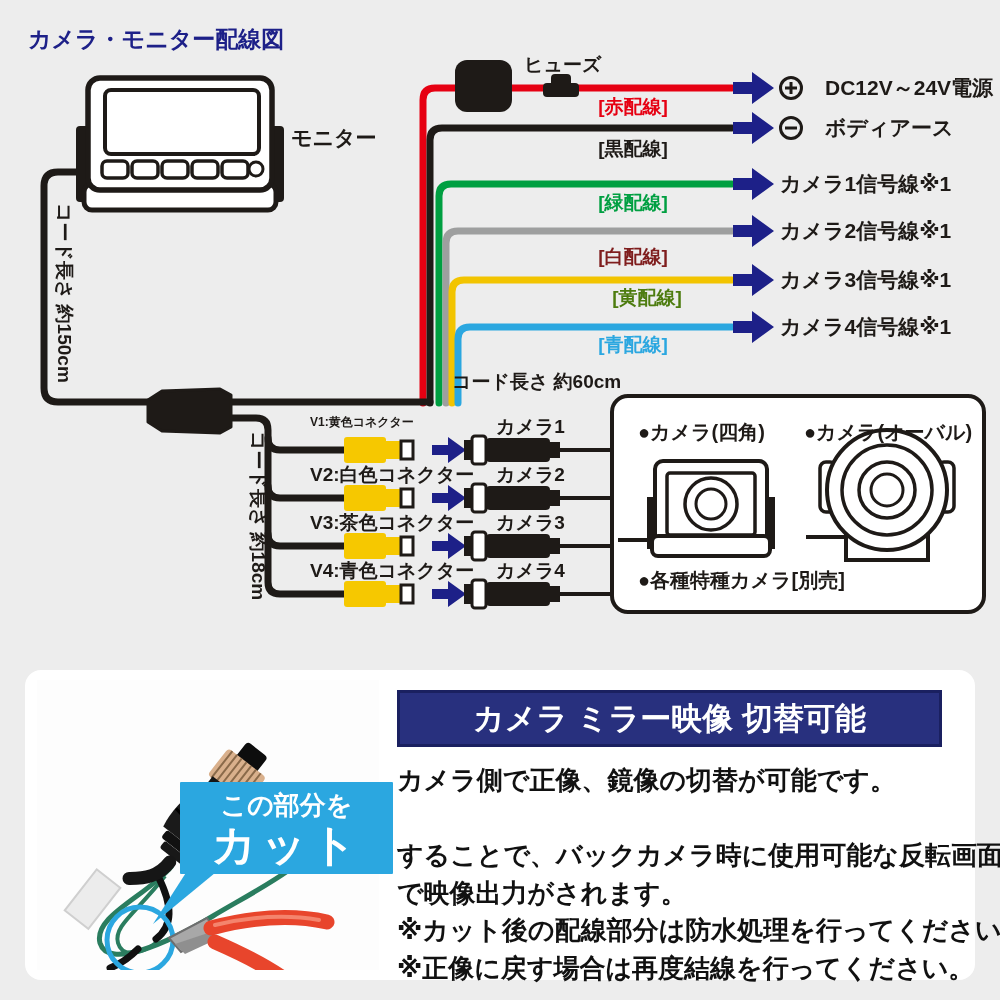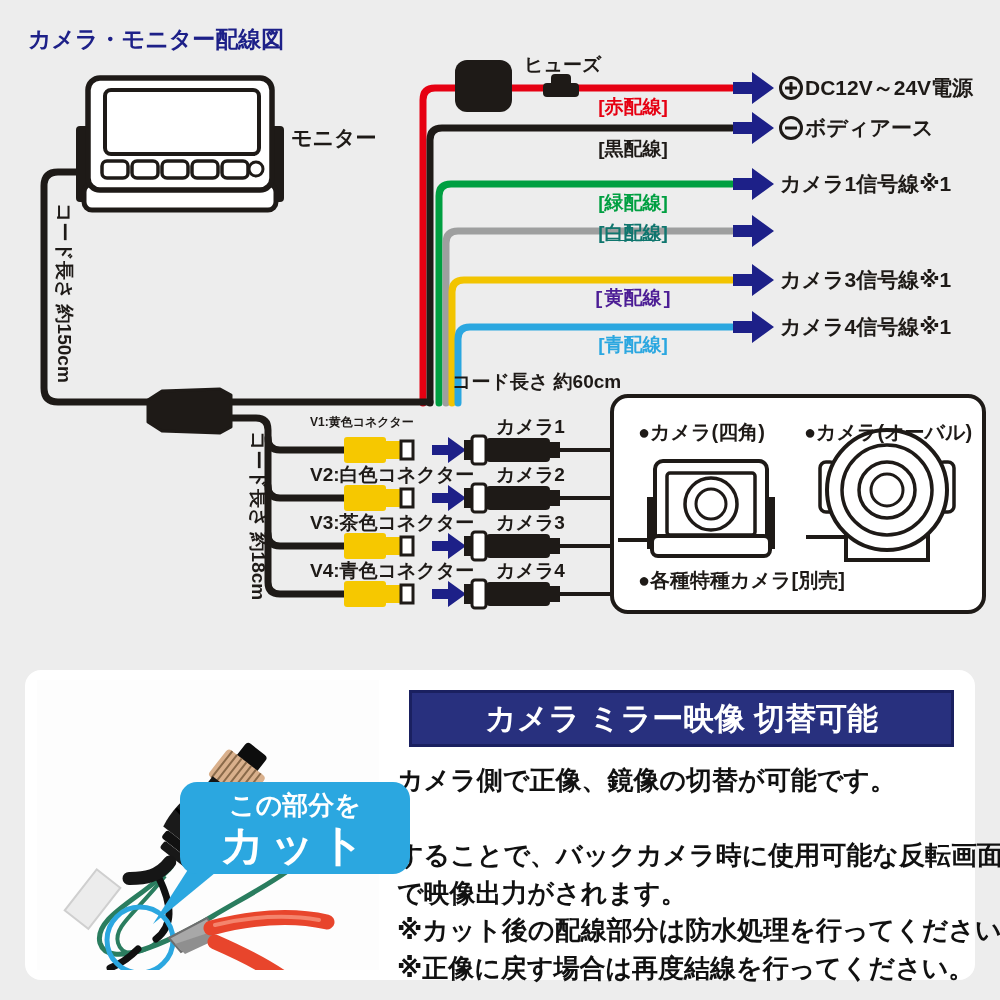--- a/index.html
+++ b/index.html
@@ -3,26 +3,26 @@
 <meta charset="utf-8">
 <style>
   html,body{margin:0;padding:0;}
   body{font-family:"Liberation Sans","DejaVu Sans",sans-serif;}
   .stage{position:relative;width:1000px;height:1000px;background:#ededed;overflow:hidden;}
   .abs{position:absolute;}
   .lbl{position:absolute;font-weight:bold;color:#1e1a17;white-space:nowrap;}
   .title{font-size:23px;color:#1d2088;}
   .tag{width:150px;text-align:center;font-size:19px;}
   .vtext{position:absolute;transform-origin:0 0;transform:rotate(90deg);font-size:19px;font-weight:bold;color:#1e1a17;white-space:nowrap;}
-  .trow{position:absolute;display:flex;align-items:center;gap:1px;font-weight:bold;font-size:21px;color:#1e1a17;white-space:nowrap;}
+  .trow{position:absolute;display:flex;align-items:center;gap:21px;font-weight:bold;font-size:21px;color:#1e1a17;white-space:nowrap;}
   .card{position:absolute;left:25px;top:670px;width:950px;height:310px;background:#ffffff;border-radius:16px;}
-  .callout{position:absolute;left:155px;top:112px;width:230px;height:92px;background:#2ba7e0;border-radius:17px;text-align:center;color:#fff;font-weight:bold;z-index:3;}
+  .callout{position:absolute;left:155px;top:112px;width:213px;height:92px;background:#2ba7e0;border-radius:1px;text-align:center;color:#fff;font-weight:bold;z-index:3;}
   .callout .l1{font-size:26px;margin-top:6px;}
   .callout .l2{font-size:44px;line-height:44px;letter-spacing:5px;}
-  .hdr{position:absolute;left:372px;top:20px;width:545px;height:57px;background:#28307e;border:3px solid #1a2060;box-sizing:border-box;display:flex;align-items:center;justify-content:center;color:#fff;font-weight:bold;font-size:31px;white-space:nowrap;margin-left:12px;}
+  .hdr{position:absolute;left:372px;top:20px;width:545px;height:57px;background:#28307e;border:3px solid #1a2060;box-sizing:border-box;display:flex;align-items:center;justify-content:center;color:#fff;font-weight:bold;font-size:31px;white-space:nowrap;}
   .bline{position:absolute;left:372px;font-size:26px;font-weight:bold;color:#111;white-space:nowrap;}
 </style>
 </head>
 <body>
 
 <div class="stage">
 
   <svg class="abs" style="left:0;top:0" width="1000" height="660" viewBox="0 0 1000 660">
 
     <path d="M 80,172 H 58 Q 44,172 44,186 V 388 Q 44,402 58,402 H 152" fill="none" stroke="#1e1a17" stroke-width="7" stroke-linecap="round"></path>
@@ -169,41 +169,44 @@
   <div class="lbl" style="left:291px;top:124px;font-size:21px">モニター</div>
   <div class="lbl" style="left:524px;top:52px;font-size:19px">ヒューズ</div>
 
   <div class="vtext" style="left:77px;top:203px">コード長さ 約150cm</div>
   <div class="vtext" style="left:271px;top:431px">コード長さ 約18cm</div>
   <div class="lbl" style="left:452px;top:369px;font-size:19px">コード長さ 約60cm</div>
 
   <div class="lbl tag" style="left: 558px; top: 94px; color: rgb(230, 0, 18);">[赤配線]</div>
   <div class="lbl tag" style="left: 558px; top: 136px; color: rgb(30, 26, 23);">[黒配線]</div>
   <div class="lbl tag" style="left: 558px; top: 190px; color: rgb(0, 159, 65);">[緑配線]</div>
-  <div class="lbl tag" style="left: 558px; top: 220px; color: #0f766e; text-decoration: underline;">[白配線]</div>
-  <div class="lbl tag" style="left: 558px; top: 285px; color: #4c1d95; font-family: Liberation Mono, monospace;">[黄配線]</div>
+  <div class="lbl tag" style="left: 558px; top: 244px; color: #7f1d1d;">[白配線]</div>
+  <div class="lbl tag" style="left: 572px; top: 285px; color: #4d7c0f;">[黄配線]</div>
   <div class="lbl tag" style="left: 558px; top: 332px; color: rgb(43, 167, 224);">[青配線]</div>
 
   <div class="trow" style="left:778px;top:74px">
     <svg width="26" height="26" viewBox="0 0 26 26">
         <circle cx="13" cy="13" r="10.5" fill="none" stroke="#1e1a17" stroke-width="3"></circle>
         <path d="M 7,13 H 19 M 13,7 V 19" stroke="#1e1a17" stroke-width="3"></path>
       </svg>
     <span>DC12V～24V電源</span>
   </div>
   <div class="trow" style="left:778px;top:114px">
     <svg width="26" height="26" viewBox="0 0 26 26">
         <circle cx="13" cy="13" r="10.5" fill="none" stroke="#1e1a17" stroke-width="3"></circle>
         <path d="M 7,13 H 19" stroke="#1e1a17" stroke-width="3"></path>
       </svg>
     <span>ボディアース</span>
   </div>
   <div class="trow" style="left:780px;top:170px">
       <span>カメラ1信号線※1</span>
     </div>
+  <div class="trow" style="left:780px;top:217px">
+      <span>カメラ2信号線※1</span>
+    </div>
   <div class="trow" style="left:780px;top:266px">
       <span>カメラ3信号線※1</span>
     </div>
   <div class="trow" style="left:780px;top:313px">
       <span>カメラ4信号線※1</span>
     </div>
 
   <div class="lbl" style="left:310px;top:414px;font-size:12px">V1:黄色コネクター</div>
   <div class="lbl" style="left:310px;top:462px;font-size:19px">V2:白色コネクター</div>
   <div class="lbl" style="left:310px;top:510px;font-size:19px">V3:茶色コネクター</div>

